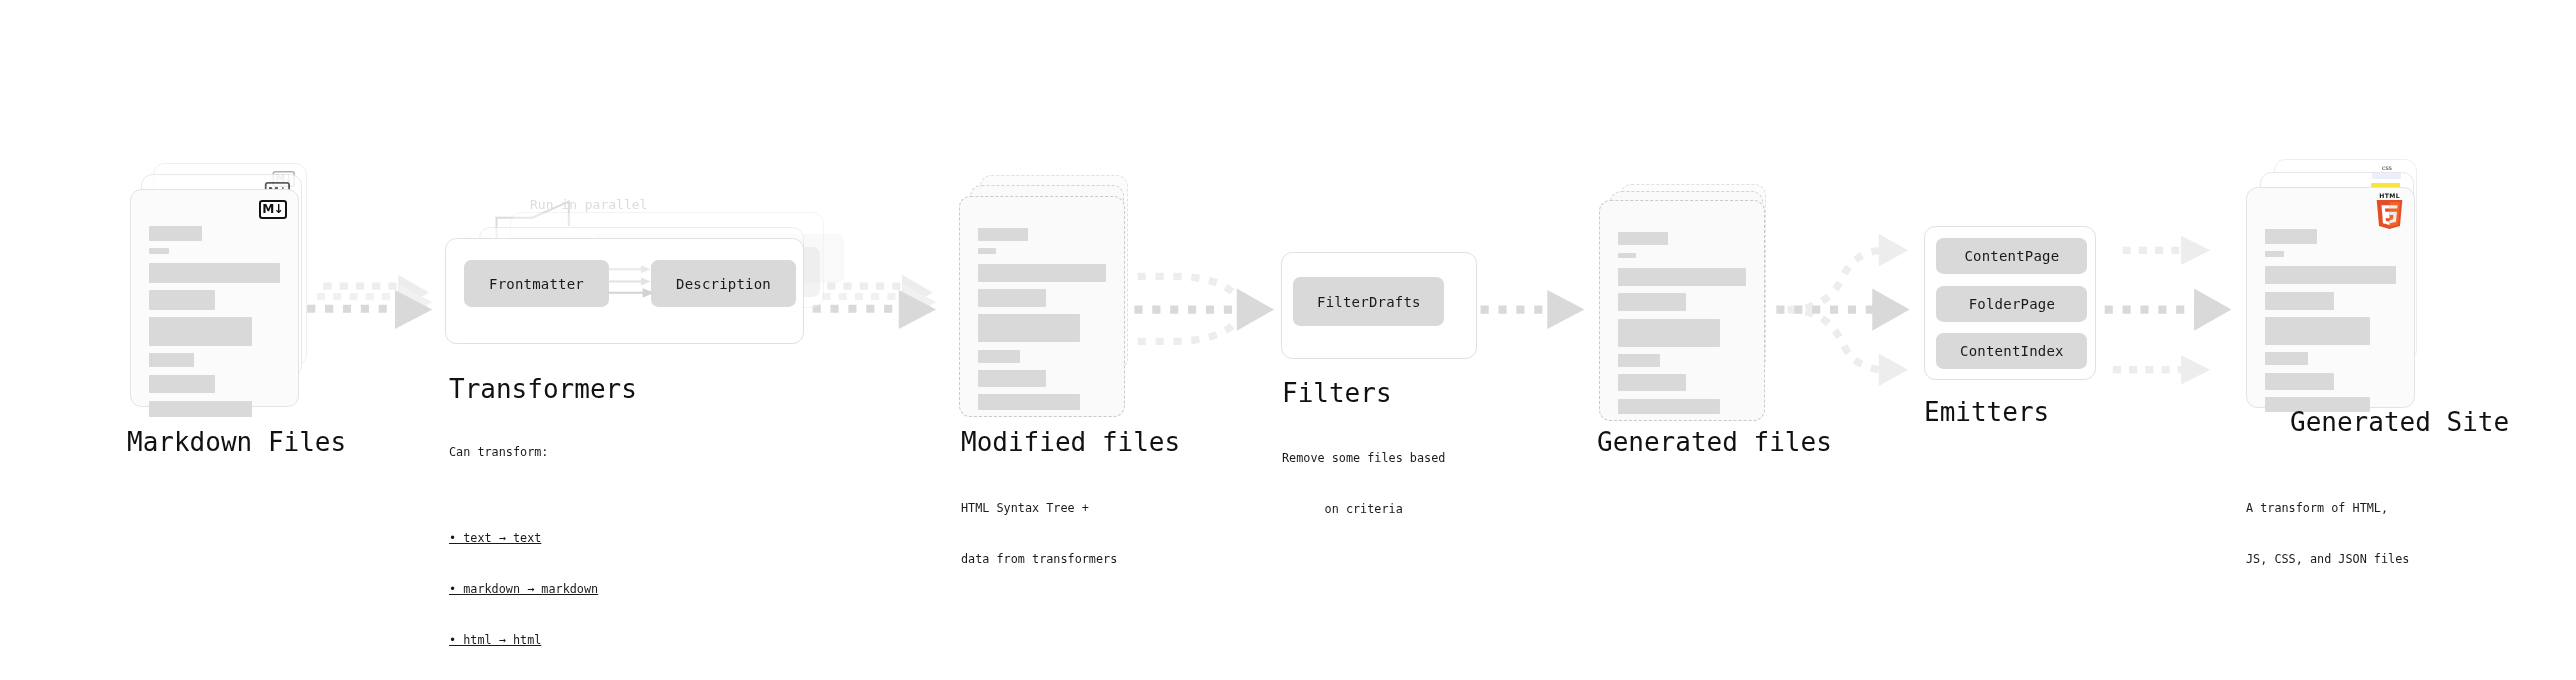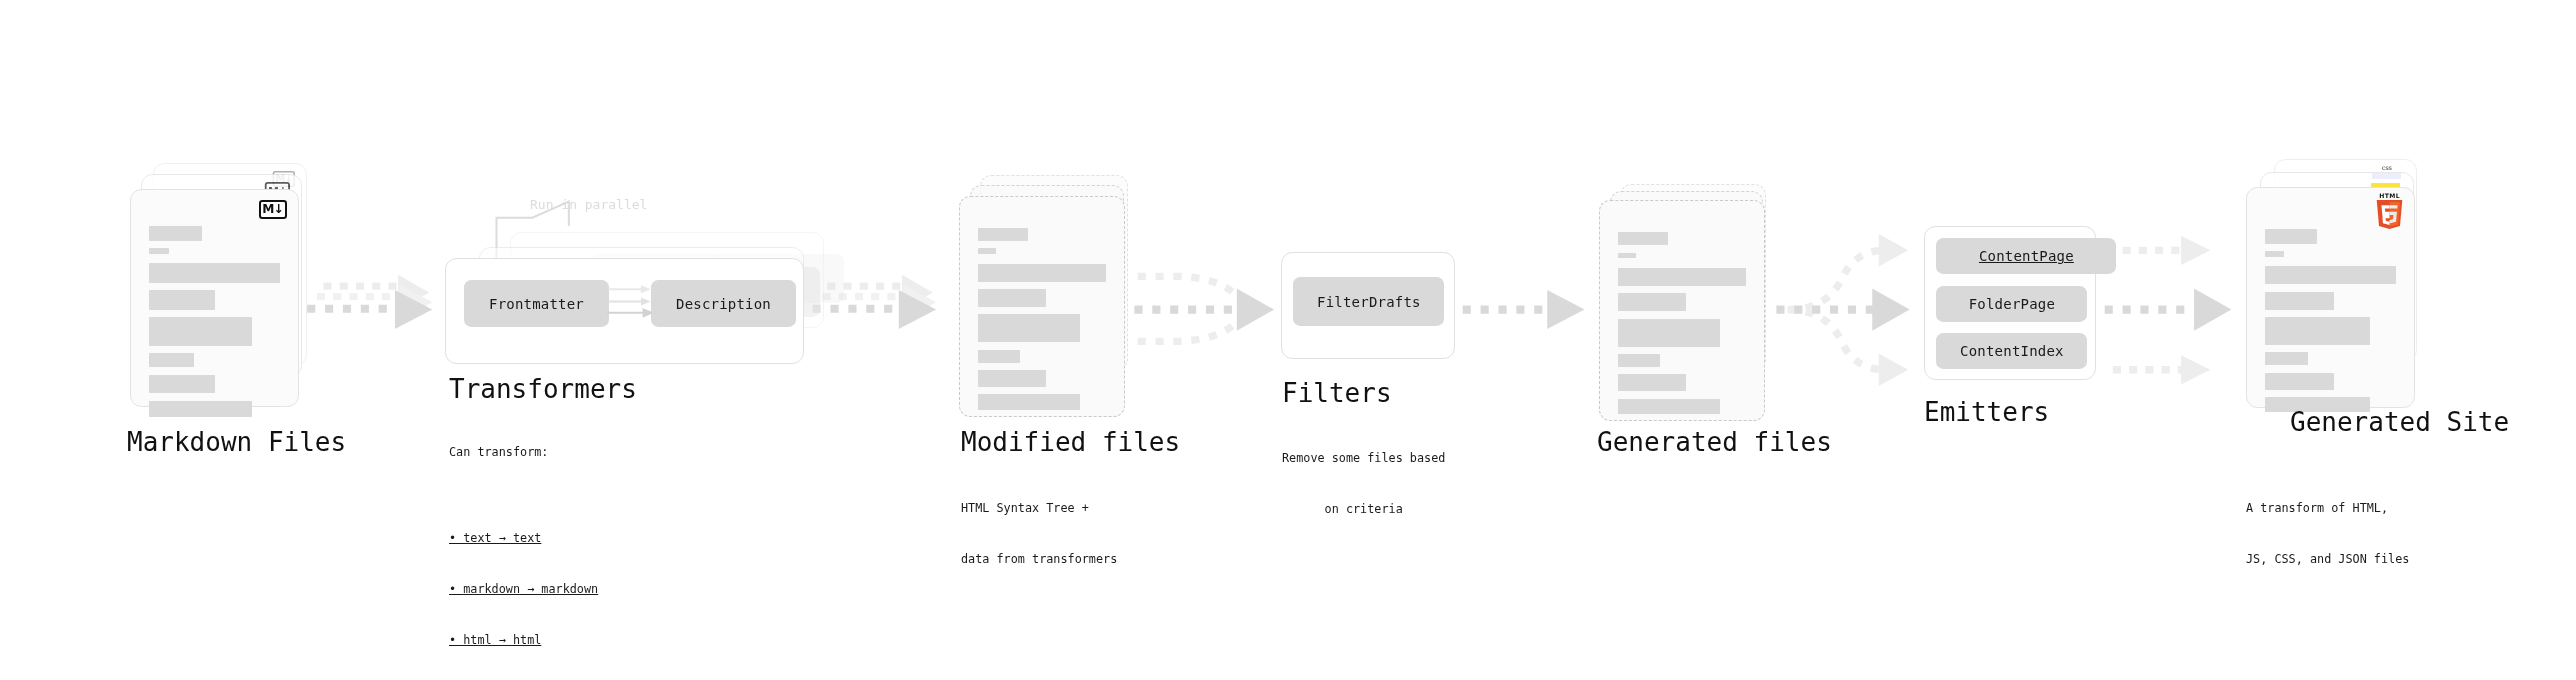--- a/index.html
+++ b/index.html
@@ -208,21 +208,21 @@
       <polygon points="2700,355 2746,381 2700,407" fill="#d9d9d9"></polygon>
     </g>
 
     <g>
       <path d="M611,320 L611,268 L655,268 L700,248 L700,278" stroke="#dcdcdc" stroke-width="2.5" fill="none" stroke-linejoin="miter"></path>
     </g>
   </svg>
 
   <div class="caption-faint" style="left:530px;top:197px;">Run in parallel</div>
 
-  <div class="node" style="left:445px;top:232px;width:382px;height:138px;padding-left:20px;">
+  <div class="node" style="left:445px;top:212px;width:382px;height:138px;padding-left:20px;">
 
     <div class="group" style="left:65px;top:0px;width:314px;height:96px;opacity:.35;">
       <div class="chipbox" style="left:81px;top:21px;width:130px;height:49px;opacity:.45;"></div>
       <div class="chipbox" style="left:203px;top:21px;width:130px;height:49px;opacity:.45;"></div>
     </div>
 
     <div class="group" style="left:34px;top:14.6px;width:325px;height:102px;opacity:.6;">
       <div class="chipbox" style="left:50px;top:19.5px;width:137px;height:50px;opacity:.55;"></div>
       <div class="chipbox" style="left:203px;top:19.5px;width:137px;height:50px;opacity:.55;"></div>
     </div>
@@ -269,21 +269,21 @@
       </div>
     </div>
   </div>
 
   <div class="title" style="left:961px;top:427px;">Modified files</div>
   <div class="sub" style="left:961px;top:466px;">
     <div>HTML Syntax Tree +</div>
     <div>data from transformers</div>
   </div>
 
-  <div class="group" style="left:1281px;top:252px;width:174px;height:107px;text-align:right;">
+  <div class="group" style="left:1281px;top:252px;width:196px;height:107px;text-align:right;">
     <div class="chipbox" style="left:11.4px;top:24.4px;width:151px;height:49px;">FilterDrafts</div>
   </div>
 
   <div class="title" style="left:1282px;top:378px;">Filters</div>
   <div class="sub" style="left:1282px;top:416px;text-align:center;">
     <div>Remove some files based</div>
     <div>on criteria</div>
   </div>
 
   <div class="card-stack" style="left:1599px;top:184px;width:187px;height:244px;">
@@ -299,21 +299,21 @@
         <div class="bar" style="width:33%;height:13px;"></div>
         <div class="bar" style="width:53%;height:17px;"></div>
         <div class="bar" style="width:80%;height:15.4px;"></div>
       </div>
     </div>
   </div>
 
   <div class="title" style="left:1597px;top:427px;">Generated files</div>
 
   <div class="group" style="left:1924px;top:226px;width:172px;height:154px;">
-    <div class="chipbox" style="left:11.4px;top:11.4px;width:180px;height:36px;text-decoration:underline;">ContentPage</div>
+    <div class="chipbox" style="left:11.4px;top:11.4px;width:151px;height:36px;">ContentPage</div>
     <div class="chipbox" style="left:11.4px;top:59px;width:151px;height:36px;">FolderPage</div>
     <div class="chipbox" style="left:11.4px;top:106px;width:151px;height:36px;">ContentIndex</div>
   </div>
 
   <div class="title" style="left:1924px;top:397px;">Emitters</div>
 
   <div class="card-stack" style="left:2246px;top:159px;width:203px;height:260px;">
 
     <div class="card ghost" style="left:28px;top:0px;width:143px;height:203px;opacity:.6;">
       <div class="chip-css" style="right:14.6px;top:13px;">

